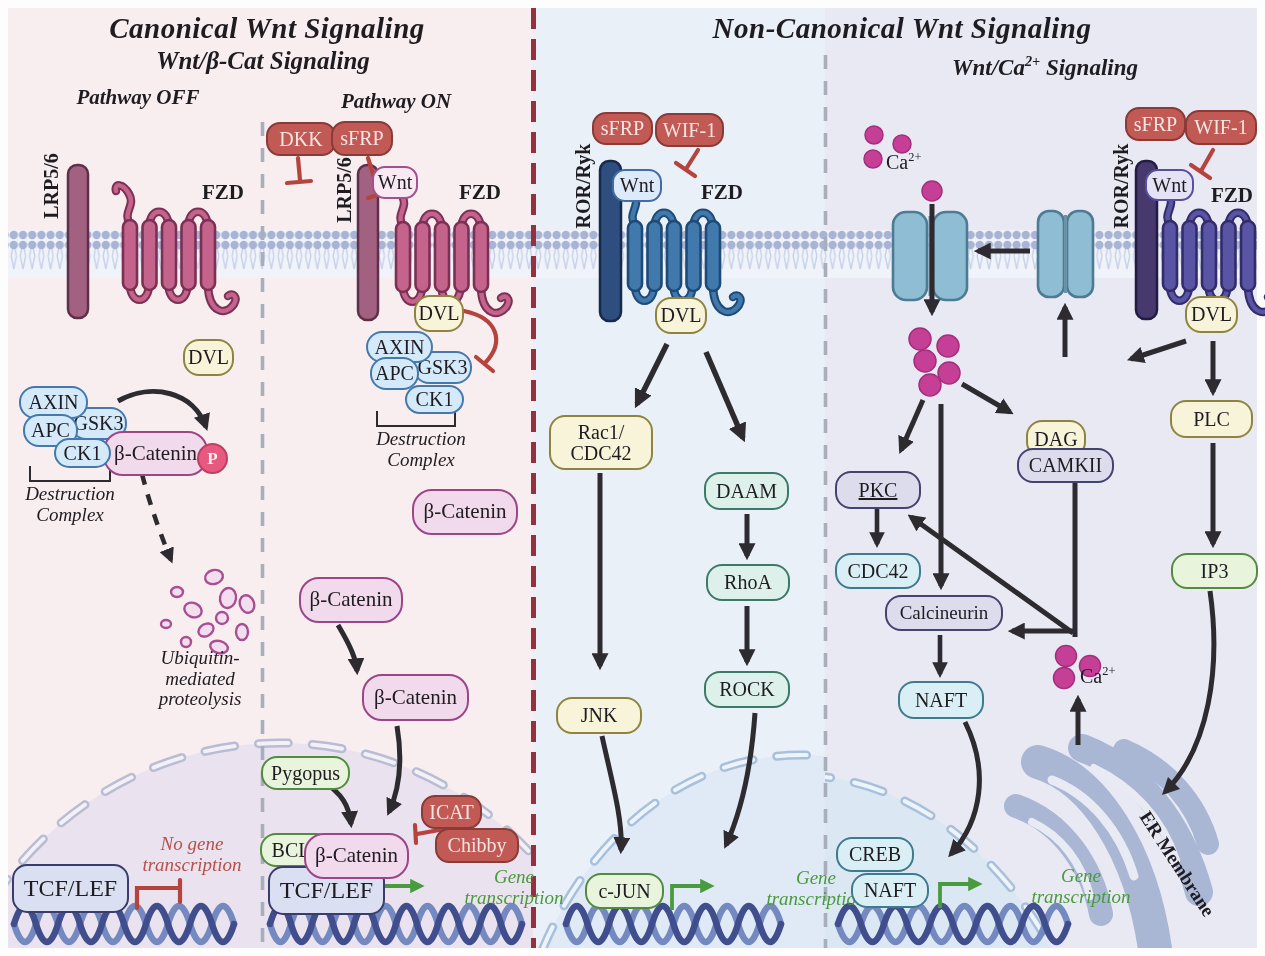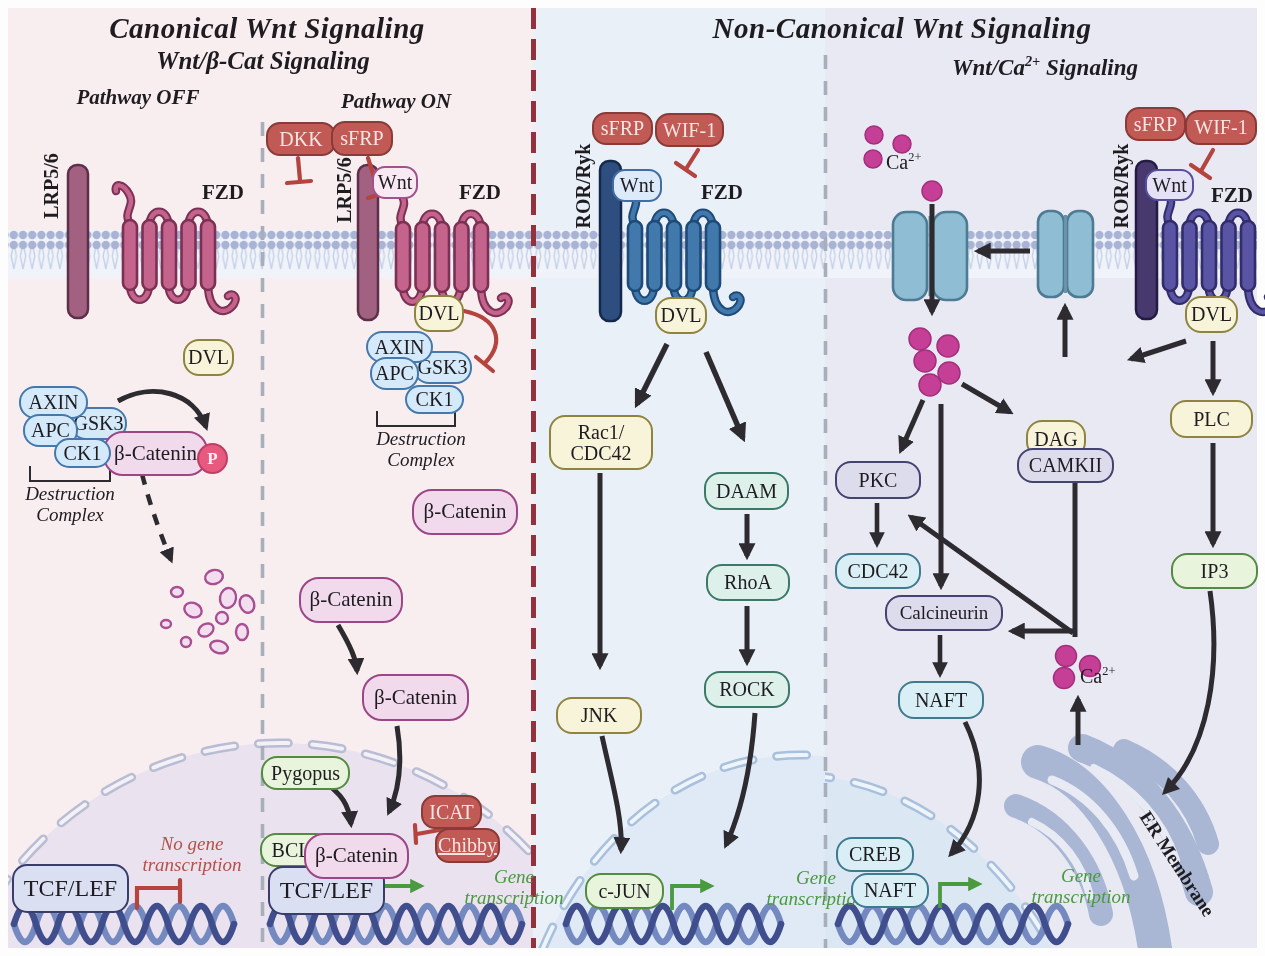--- a/index.html
+++ b/index.html
@@ -310,20 +310,21 @@
   <div class="pill pink" style="left:103px;top:431px;width:105px;height:45px;">
       <span>β-Catenin</span>
     </div>
   <div class="pill blue" style="left:54px;top:438px;width:57px;height:30px;">
       <span>CK1</span>
     </div>
   <div class="pcirc" style="left:197px;top:443px;">
       <span>P</span>
     </div>
   <div class="lab ctr note" style="left:70px;top:484px;"><span>Destruction</span><br><span>Complex</span></div>
+  <div class="lab ctr note" style="left:200px;top:648px;"><span>Ubiquitin-</span><br><span>mediated</span><br><span>proteolysis</span></div>
   <div class="pill tcf" style="left:12px;top:864px;width:117px;height:49px;">
       <span>TCF/LEF</span>
     </div>
   <div class="lab ctr note red-t" style="left:192px;top:834px;"><span>No gene</span><br><span>transcription</span></div>
 
   <div class="pill red" style="left:266px;top:122px;width:70px;height:34px;">
       <span>DKK</span>
     </div>
   <div class="pill red" style="left:331px;top:121px;width:62px;height:35px;">
       <span>sFRP</span>
@@ -358,21 +359,21 @@
     </div>
   <div class="pill green" style="left:261px;top:756px;width:89px;height:34px;">
       <span>Pygopus</span>
     </div>
   <div class="pill green" style="left:260px;top:833px;width:72px;height:34px;">
       <span>BCL9</span>
     </div>
   <div class="pill red" style="left:421px;top:795px;width:61px;height:34px;">
       <span>ICAT</span>
     </div>
-  <div class="pill red" style="left:435px;top:828px;width:65px;height:35px;text-decoration:underline;">
+  <div class="pill red" style="left:435px;top:828px;width:84px;height:35px;">
       <span>Chibby</span>
     </div>
   <div class="pill pink" style="left:304px;top:833px;width:105px;height:46px;z-index:3;">
       <span>β-Catenin</span>
     </div>
   <div class="pill tcf" style="left:268px;top:866px;width:117px;height:49px;">
       <span>TCF/LEF</span>
     </div>
   <div class="lab ctr note grn-t" style="left:474px;top:867px;"><span>Gene</span><br><span>transcription</span></div>
 
@@ -422,21 +423,21 @@
     </div>
   <div class="pill yellow" style="left:1185px;top:296px;width:53px;height:37px;">
       <span>DVL</span>
     </div>
   <div class="pill yellow" style="left:1026px;top:372px;width:60px;height:38px;margin-top:48px;">
       <span>DAG</span>
     </div>
   <div class="pill lav" style="left:1017px;top:405px;width:97px;height:35px;margin-top:43px;">
       <span>CAMKII</span>
     </div>
-  <div class="pill lav" style="left:835px;top:461px;width:86px;height:38px;">
+  <div class="pill lav" style="left:835px;top:471px;width:86px;height:38px;text-decoration:underline;">
       <span>PKC</span>
     </div>
   <div class="pill cyan" style="left:835px;top:553px;width:86px;height:36px;">
       <span>CDC42</span>
     </div>
   <div class="pill lav" style="left:885px;top:595px;width:118px;height:36px;font-size:19px;">
       <span>Calcineurin</span>
     </div>
   <div class="pill cyan" style="left:898px;top:681px;width:86px;height:38px;">
       <span>NAFT</span>

